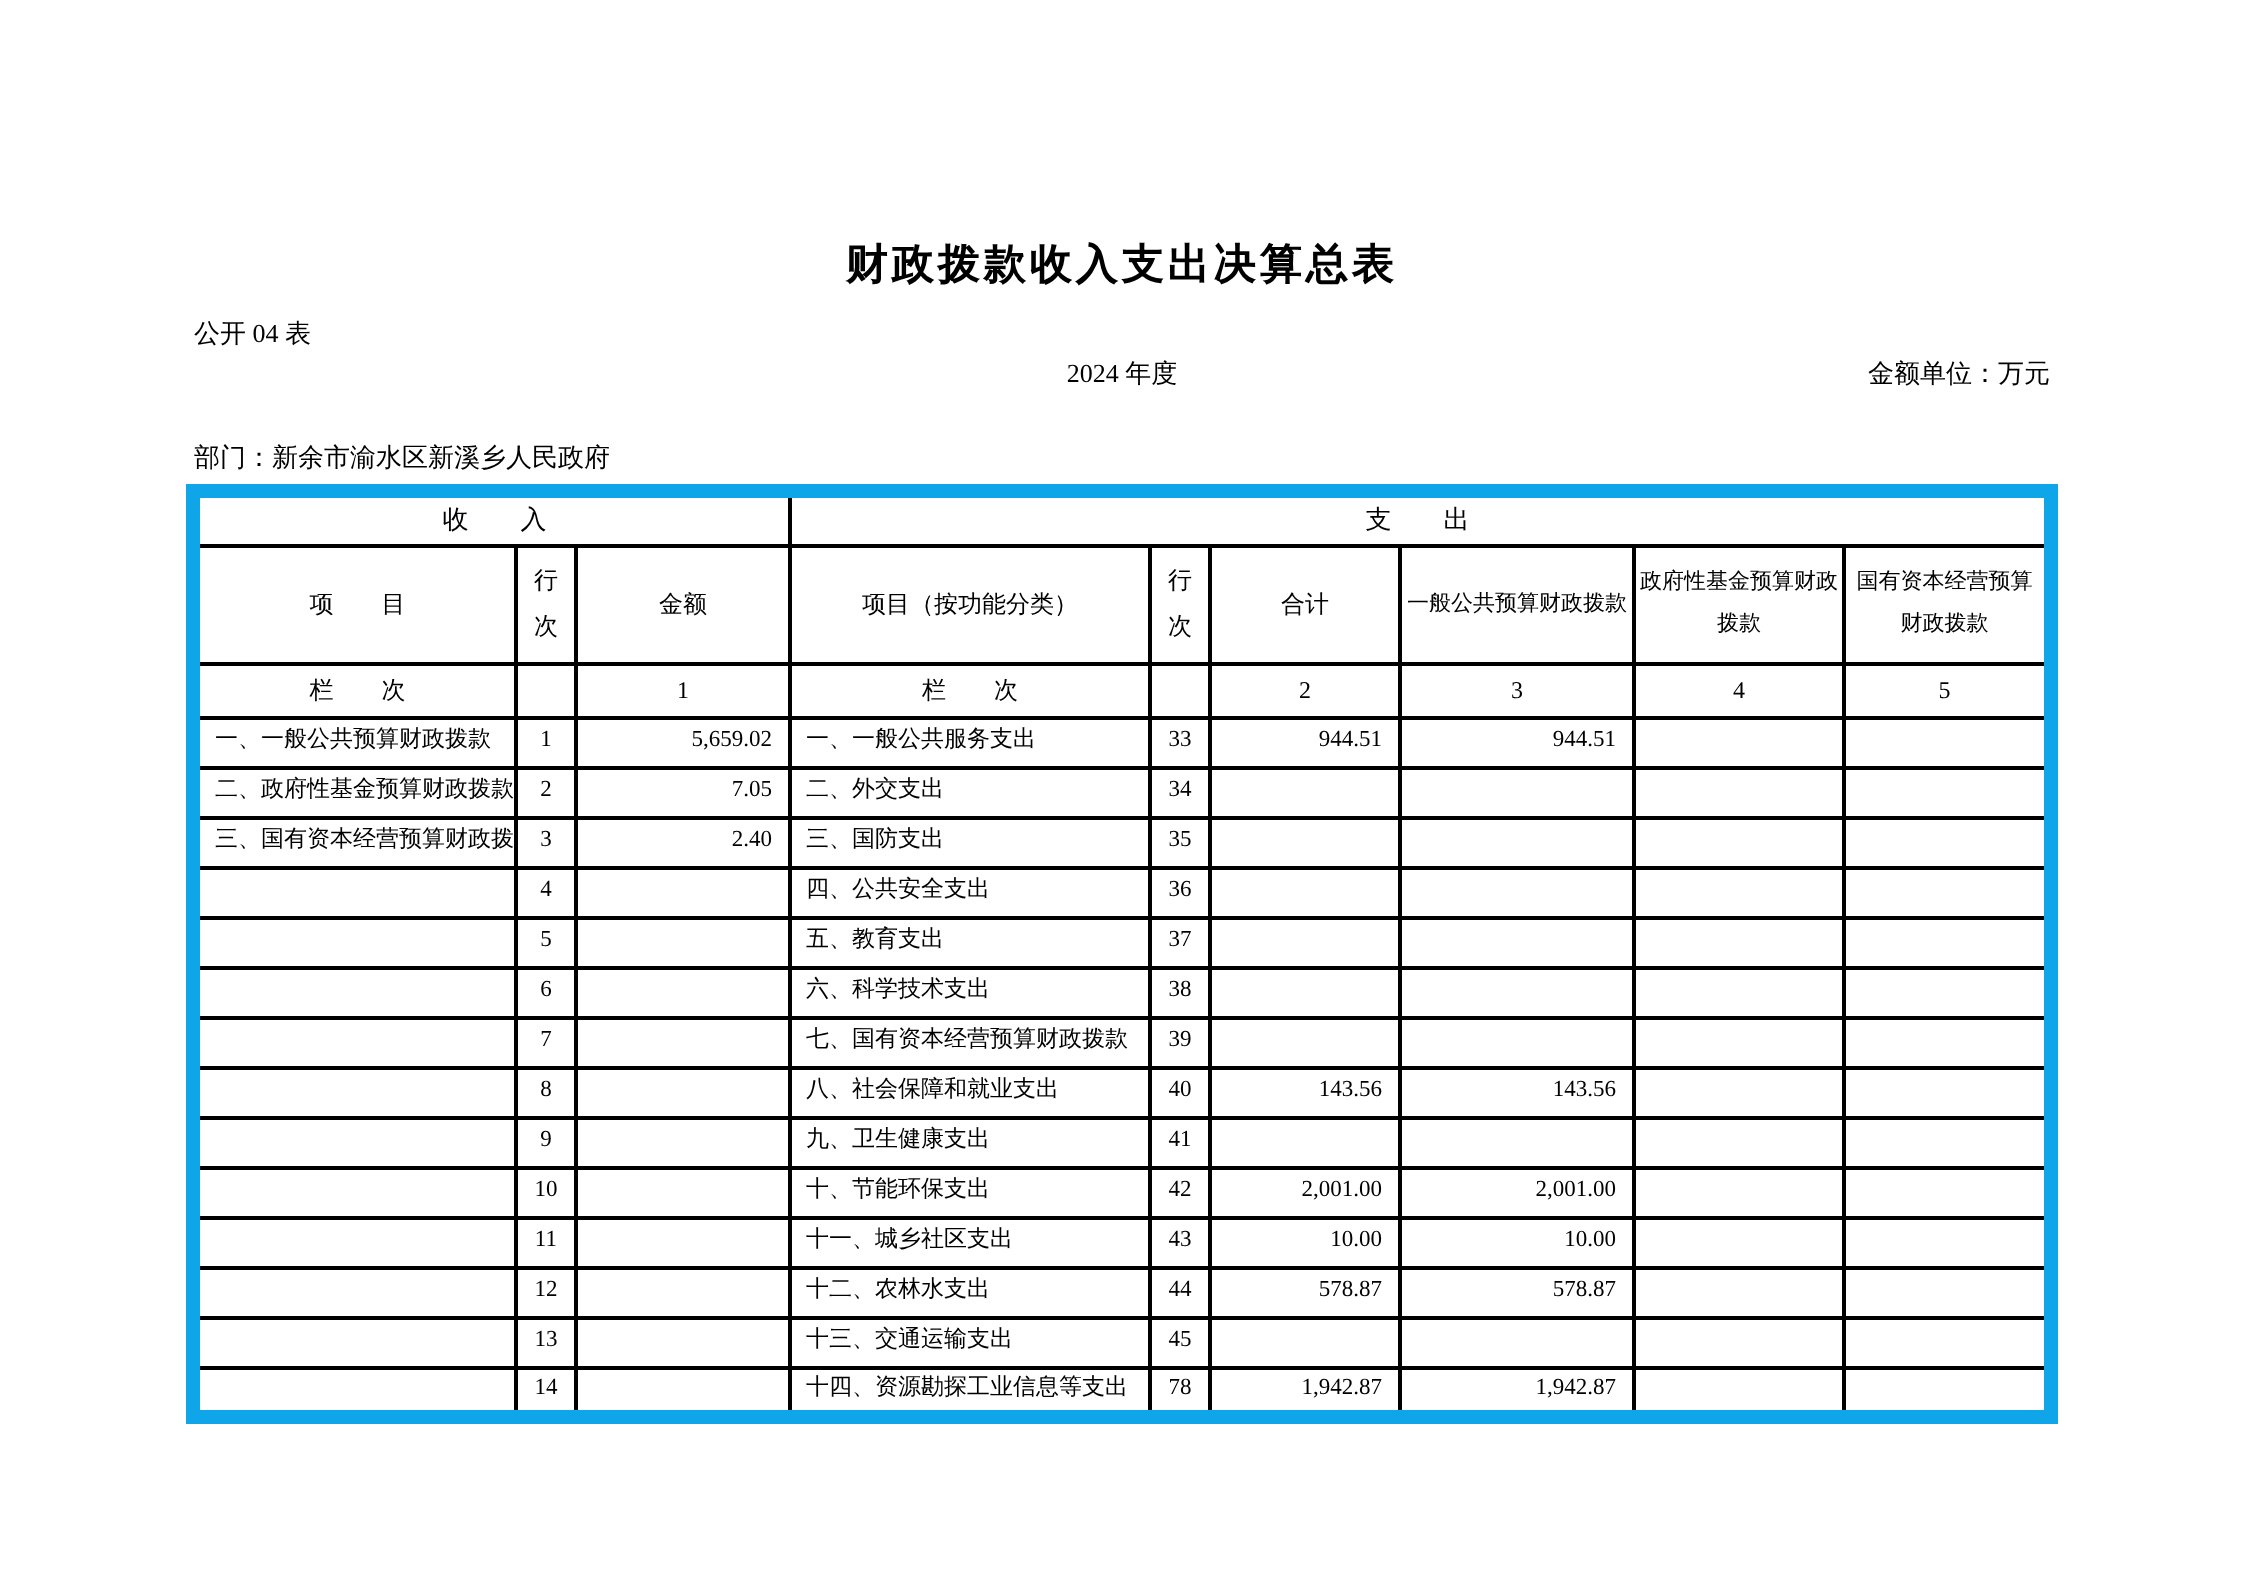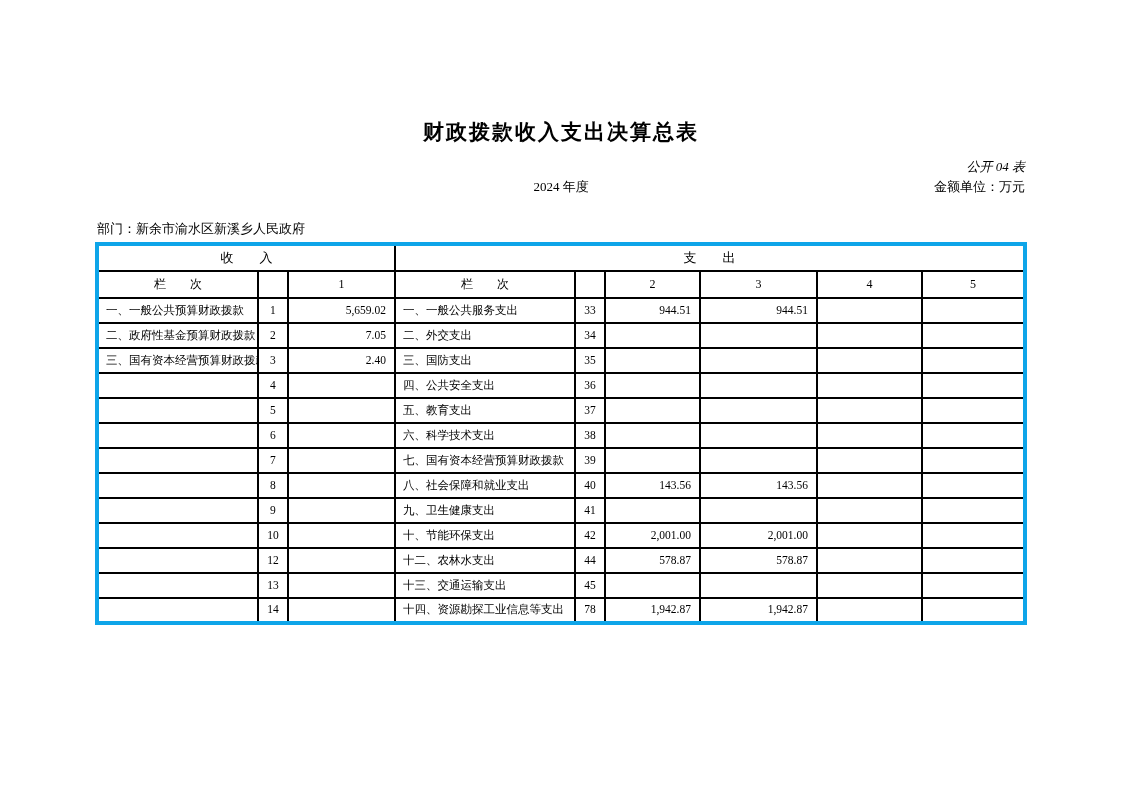--- a/index.html
+++ b/index.html
@@ -16,41 +16,39 @@
   }
   .doc-title {
     text-align: center;
     font-size: 21px;
     font-weight: bold;
     letter-spacing: 2px;
   }
   .table-code-line {
     width: 928px;
     margin: 12px auto 0 auto;
-    text-align: right;
     font-size: 13px;
-    font-style: italic;
   }
   .meta-row {
     width: 928px;
     margin: 2px auto 4px auto;
     display: grid;
     grid-template-columns: 1fr auto 1fr;
     font-size: 13px;
   }
   .meta-row .meta-left   { justify-self: start; margin-top: 42px; }
   .meta-row .meta-center { justify-self: center; }
   .meta-row .meta-right  { justify-self: end; }
 
   table.budget {
     width: 928px;
     margin: 0 auto;
     border-collapse: collapse;
     table-layout: fixed;
-    border: 4px solid #0ea5e9;
+    border: 7px solid #0ea5e9;
   }
   table.budget th, table.budget td {
     border: 2px solid #000;
     font-weight: normal;
     overflow: hidden;
     vertical-align: middle;
   }
   tr.section-row th {
     height: 27px;
     font-size: 13px;
@@ -119,20 +117,33 @@
         <col style="width:95px">
       <col style="width:117px">
         <col style="width:105px">
         <col style="width:103px">
     </colgroup>
     <thead>
       <tr class="section-row">
         <th colspan="3">收　　入</th>
         <th colspan="6">支　　出</th>
       </tr>
+      <tr class="header-row">
+        <th class="th-item">项　　目</th>
+        <th class="th-rowno">行
+次</th>
+        <th class="th-item">金额</th>
+        <th class="th-item">项目（按功能分类）</th>
+        <th class="th-rowno">行
+次</th>
+        <th class="th-item">合计</th>
+        <th>一般公共预算财政拨款</th>
+        <th>政府性基金预算财政拨款</th>
+        <th>国有资本经营预算财政拨款</th>
+      </tr>
       <tr class="index-row">
         <td>栏　　次</td>
         <td></td>
         <td>1</td>
         <td>栏　　次</td>
         <td></td>
         <td>2</td>
         <td>3</td>
         <td>4</td>
         <td>5</td>
@@ -244,20 +255,31 @@
           <td class="td-num"></td>
           <td class="td-item">十、节能环保支出</td>
           <td class="td-center">42</td>
           <td class="td-num">2,001.00</td>
           <td class="td-num">2,001.00</td>
           <td class="td-num"></td>
           <td class="td-num"></td>
         </tr>
         <tr>
           <td class="td-item"></td>
+          <td class="td-center">11</td>
+          <td class="td-num"></td>
+          <td class="td-item">十一、城乡社区支出</td>
+          <td class="td-center">43</td>
+          <td class="td-num">10.00</td>
+          <td class="td-num">10.00</td>
+          <td class="td-num"></td>
+          <td class="td-num"></td>
+        </tr>
+        <tr>
+          <td class="td-item"></td>
           <td class="td-center">12</td>
           <td class="td-num"></td>
           <td class="td-item">十二、农林水支出</td>
           <td class="td-center">44</td>
           <td class="td-num">578.87</td>
           <td class="td-num">578.87</td>
           <td class="td-num"></td>
           <td class="td-num"></td>
         </tr>
         <tr>

